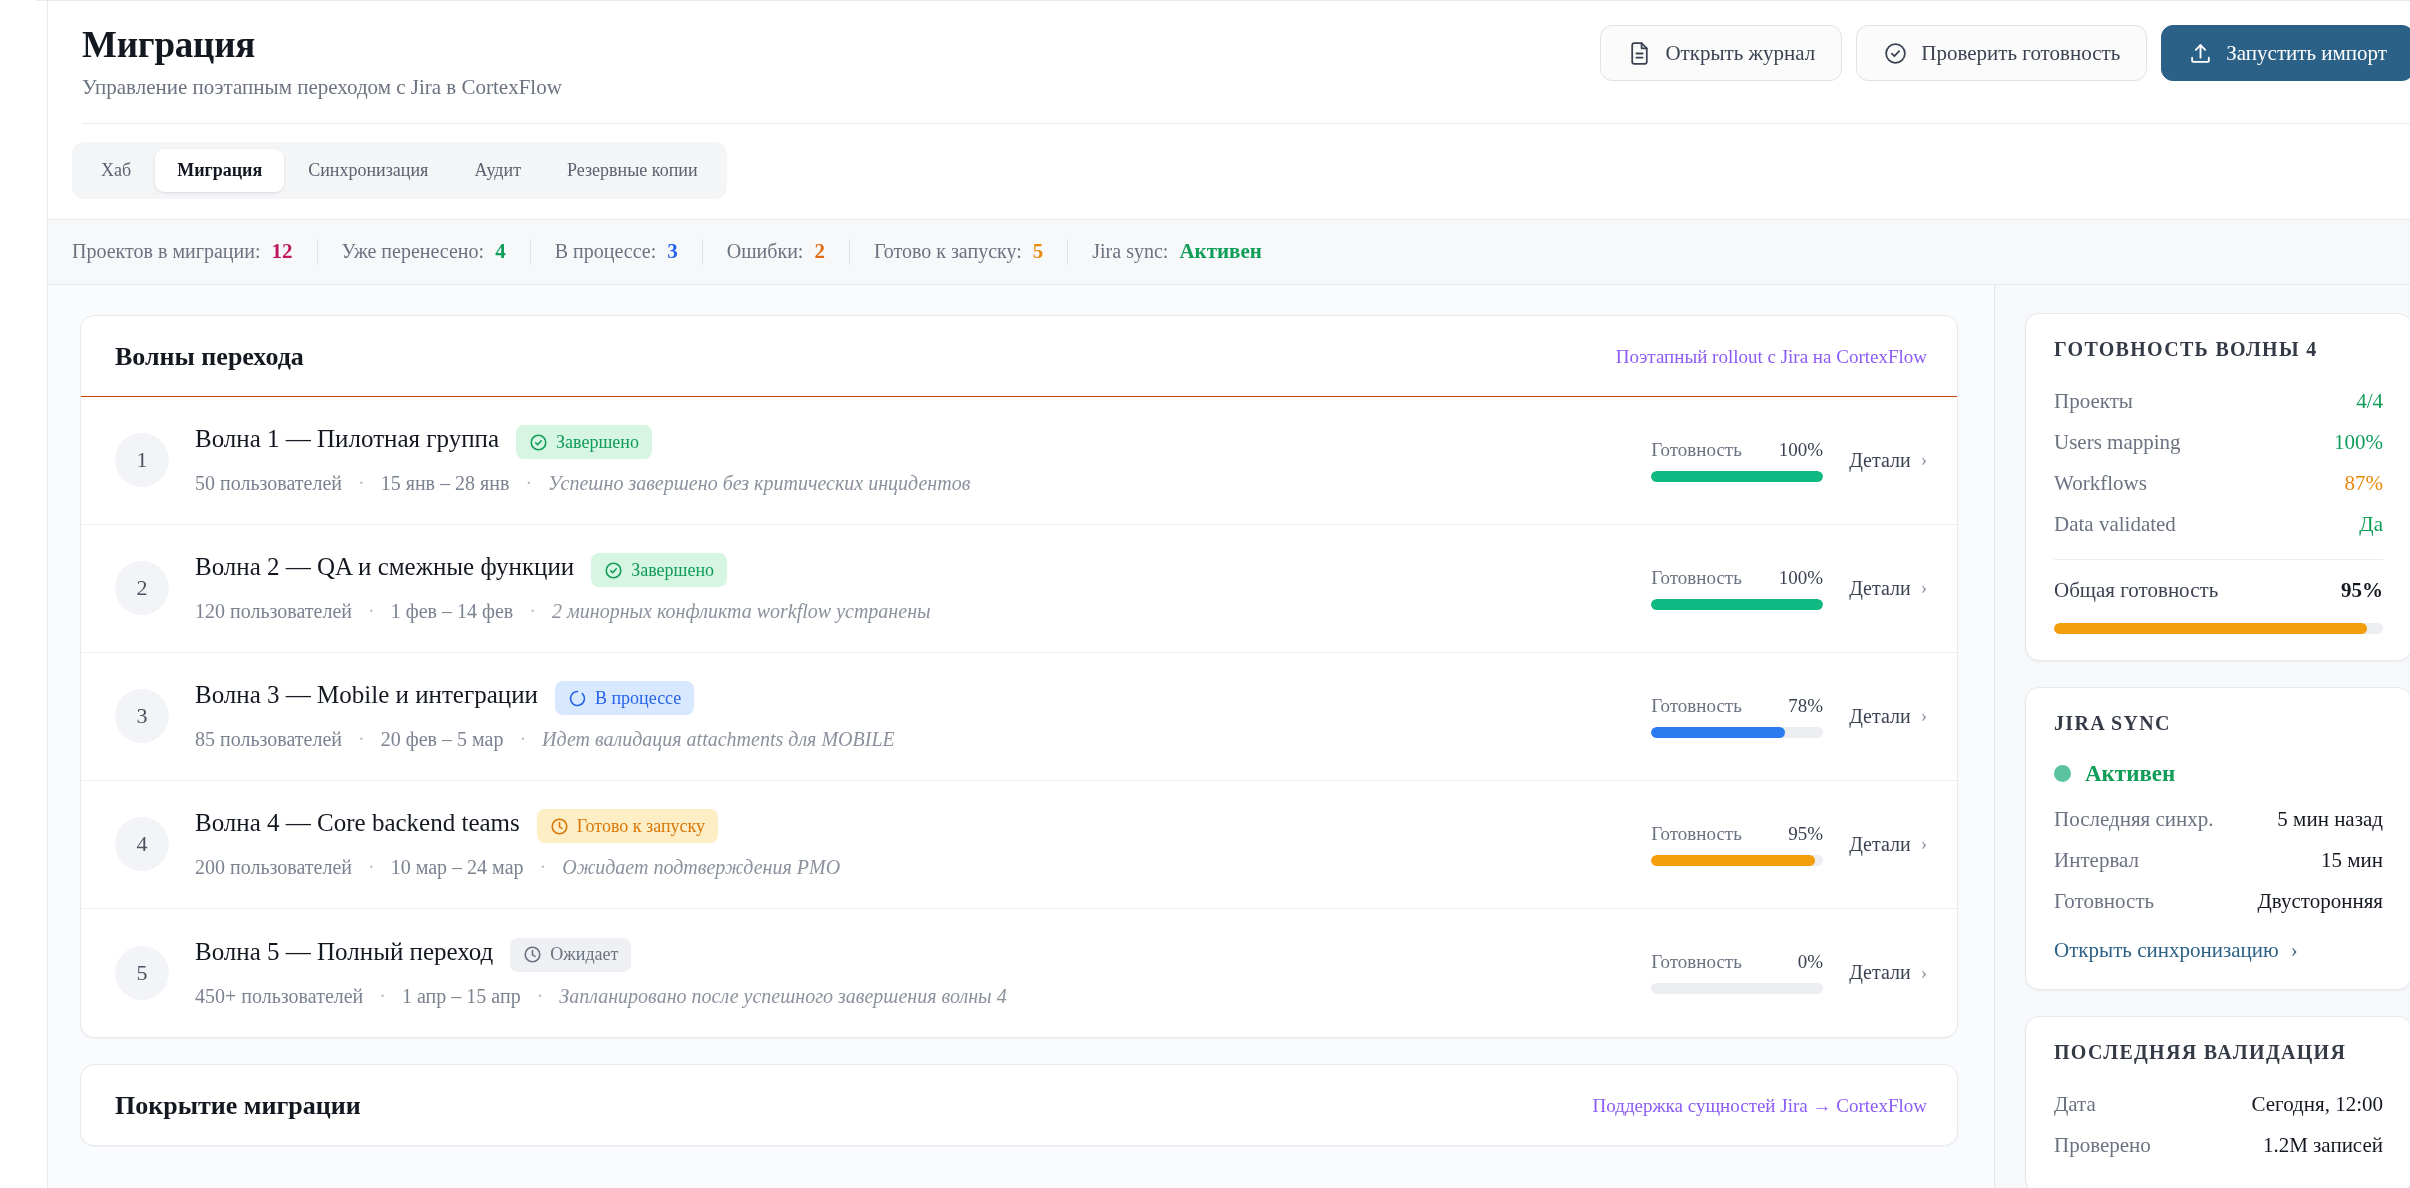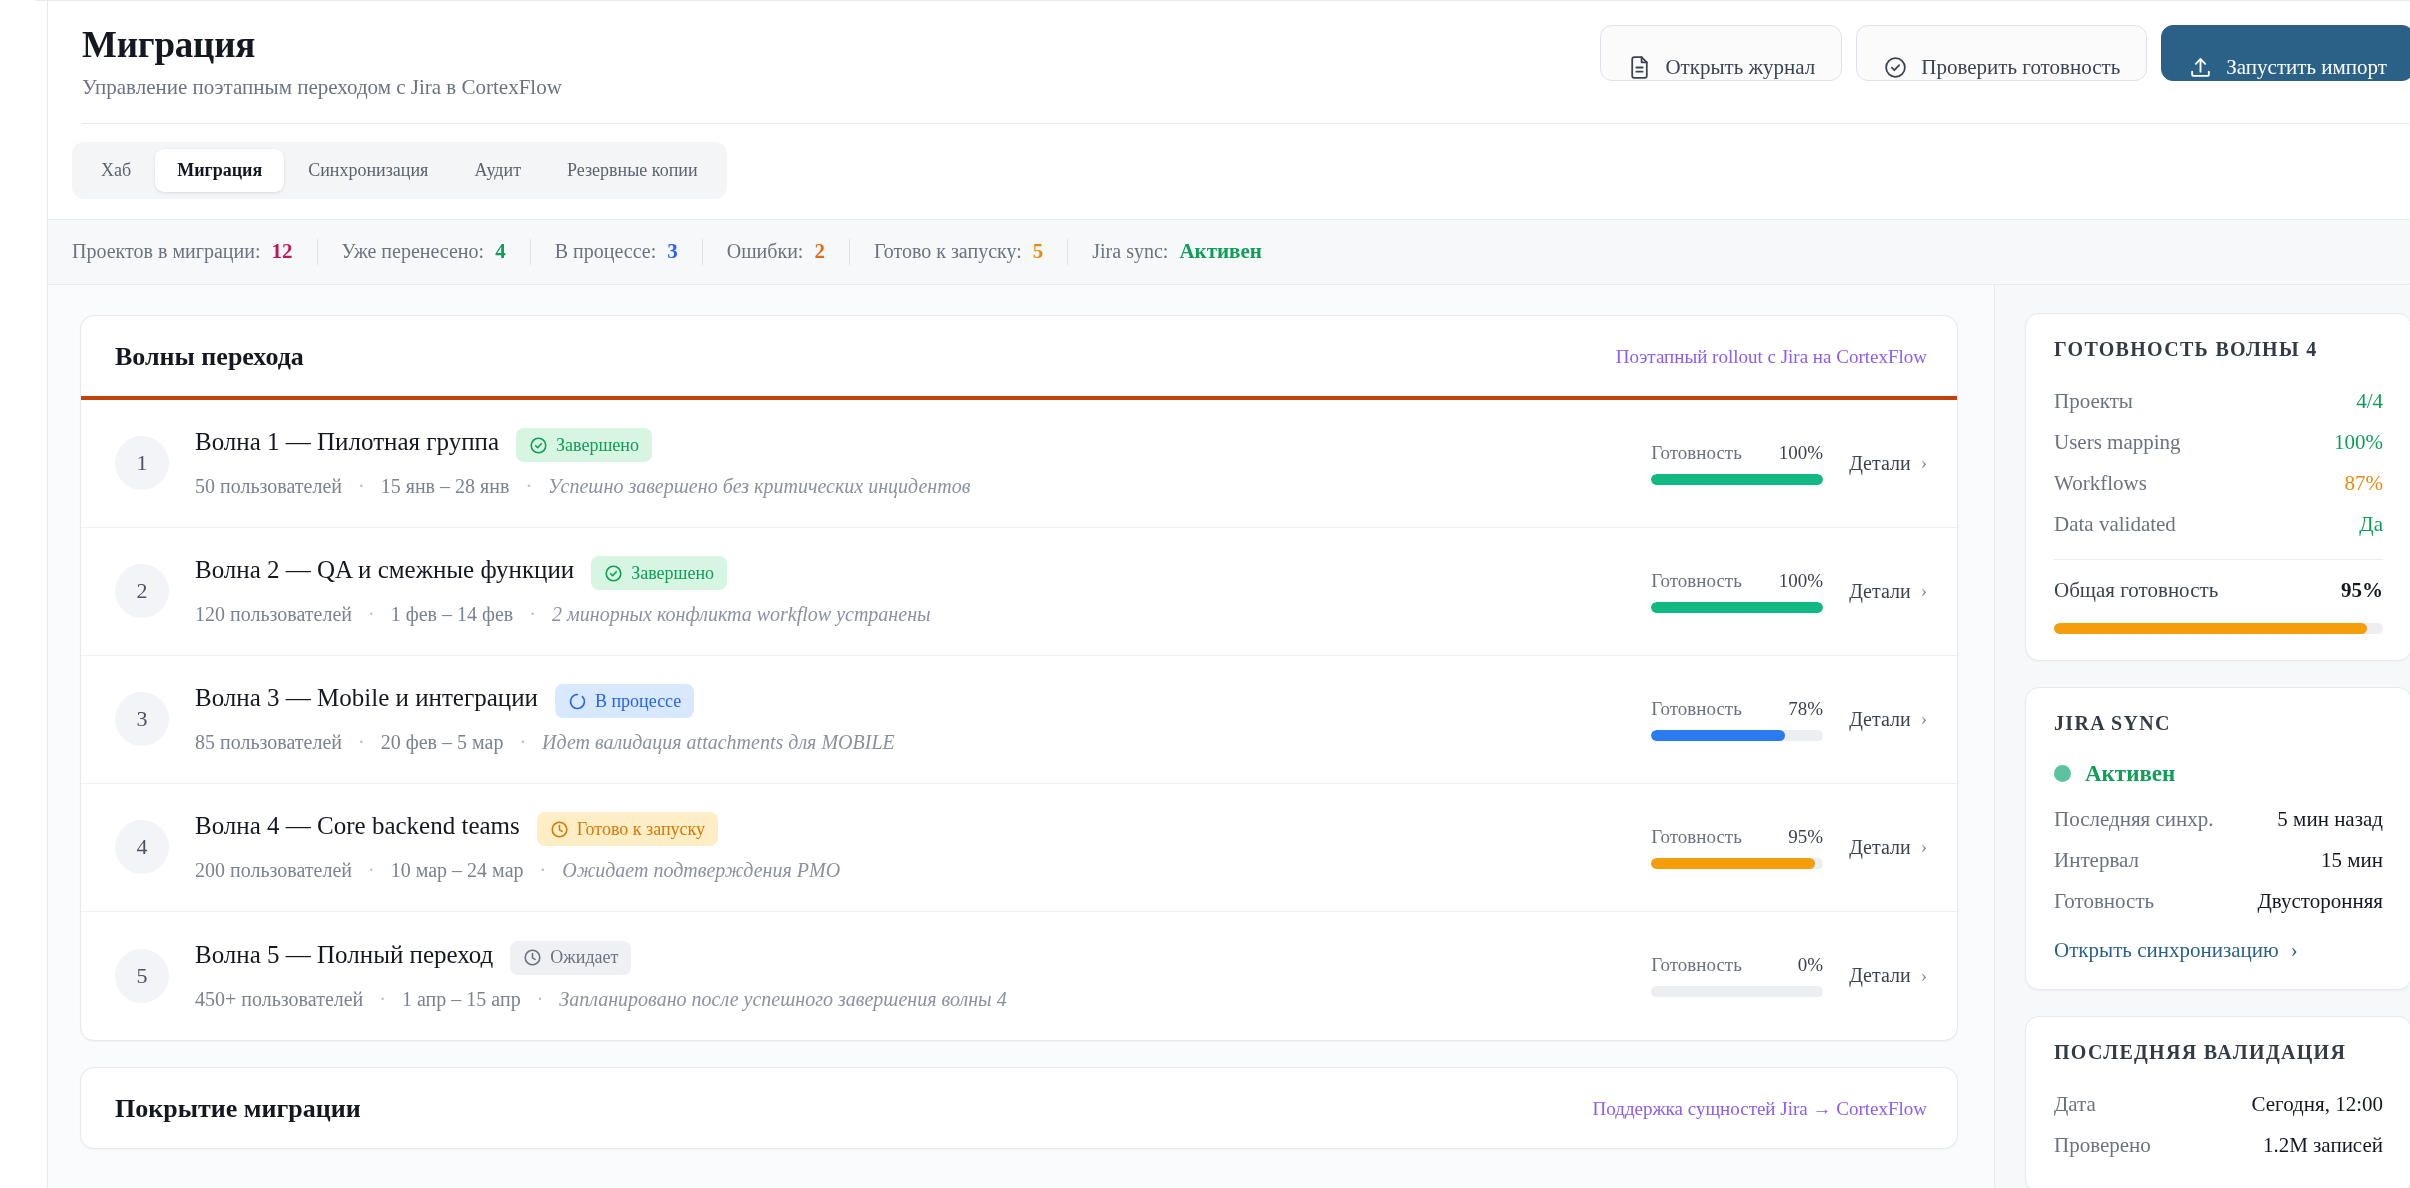--- a/index.html
+++ b/index.html
@@ -44,21 +44,21 @@
   .title-block { padding-top: 2px; }
   .page-title {
     font-size: 37px; font-weight: 700; letter-spacing: -0.2px;
     color: #141821; line-height: 1.12;
   }
   .page-subtitle {
     margin-top: 10px; font-size: 21px; color: #6b7280; line-height: 1.2;
   }
   .header-actions { display: flex; gap: 14px; align-items: center; padding-top: 3px; }
   .btn {
-    display: inline-flex; align-items: flex-end; gap: 13px;
+    display: inline-flex; align-items: center; gap: 13px;
     height: 56px; padding: 0 26px;
     border-radius: 12px;
     font-size: 21px;
     border: 1px solid #dfe2e8;
     background: #fbfbfc; color: #3b4252;
     cursor: pointer; white-space: nowrap;
     font-family: inherit;
   }
   .btn .ic { display: inline-flex; width: 25px; height: 25px; flex: none; }
   .btn .ic svg { width: 100%; height: 100%; display: block; }
@@ -122,21 +122,21 @@
   .card {
     background: #ffffff;
     border: 1px solid #e7e9ee;
     border-radius: 14px;
     box-shadow: 0 1px 2px rgba(16,24,40,.04);
     overflow: hidden;
   }
   .card-head {
     display: flex; align-items: center; justify-content: space-between;
     padding: 26px 30px 24px 34px;
-    border-bottom: 4px solid #c2410c;
+    border-bottom: 1px solid #c2410c;
   }
   .card-title { font-size: 26px; font-weight: 700; color: #141821; }
   .card-hint { font-size: 19px; color: #8b5cf6; }
 
   
   .wave {
     display: flex; align-items: center;
     padding: 22px 30px 22px 34px;
     border-bottom: 1px solid #eef0f3;
     min-height: 128px;

